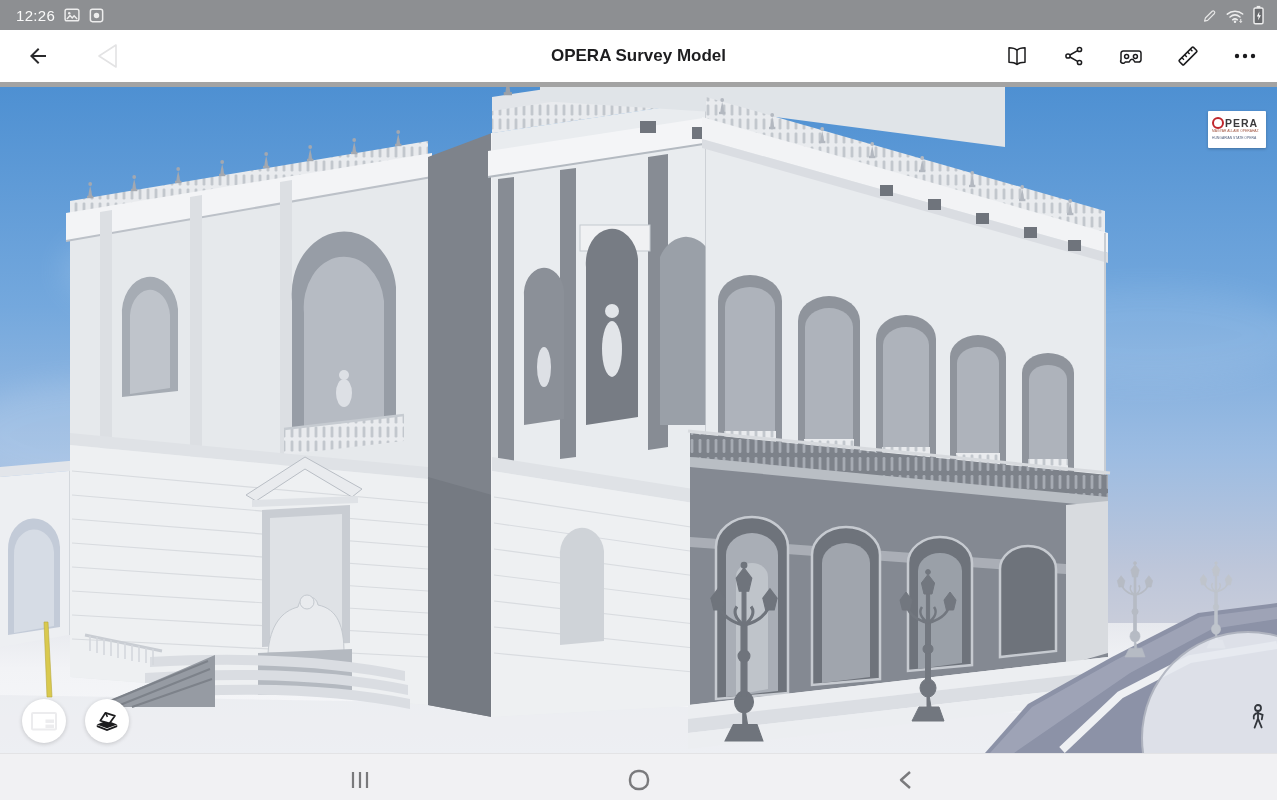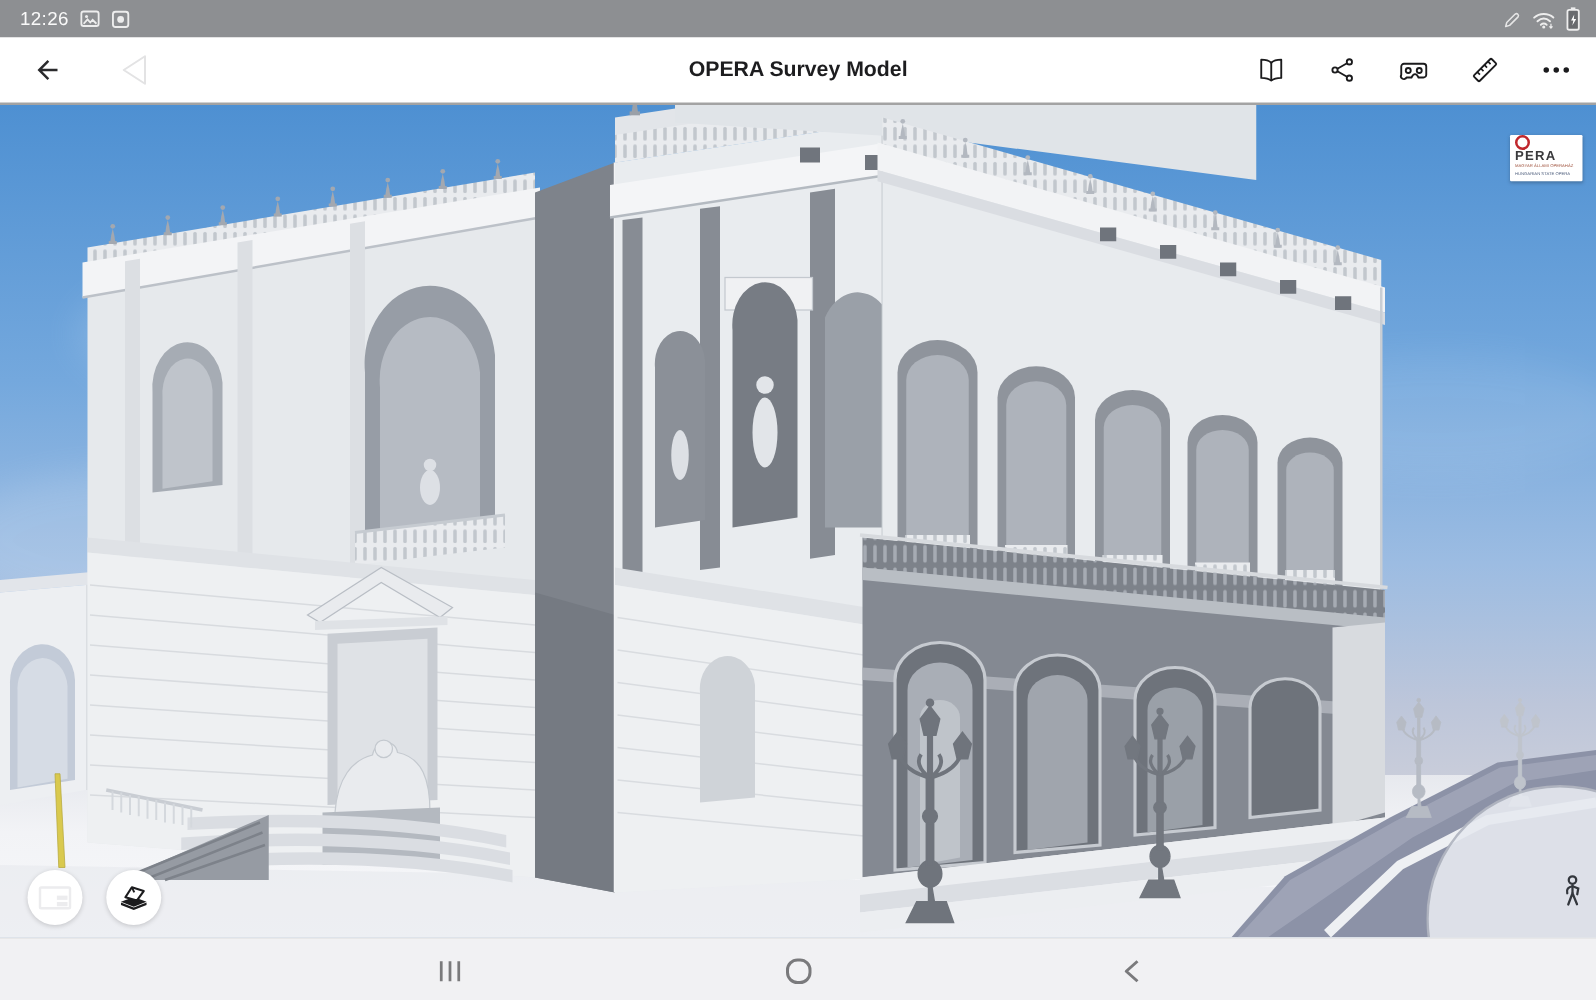--- a/index.html
+++ b/index.html
@@ -7,33 +7,33 @@
   .app{width:1277px;height:800px;display:flex;flex-direction:column;position:relative;background:#fff;}
 
   
   .status-bar{height:30px;background:#8d8f92;display:flex;align-items:center;color:#fafafa;flex:0 0 auto;}
   .sb-left{display:flex;align-items:center;gap:8px;padding-left:16px;}
   .sb-time{font-size:15px;letter-spacing:.3px;}
   .sb-right{margin-left:auto;display:flex;align-items:center;gap:7px;padding-right:12px;}
   .sb-icon{display:flex;align-items:center;}
 
   
-  .app-bar{height:52px;background:#ffffff;display:flex;align-items:center;position:relative;flex:0 0 auto;border-bottom:2px solid #a3a3a3;}
+  .app-bar{height:52px;background:#ffffff;display:flex;align-items:center;position:relative;flex:0 0 auto;border-bottom:5px solid #a3a3a3;}
   .ab-left{display:flex;align-items:center;gap:30px;padding-left:18px;}
   .icon-btn{width:40px;height:40px;display:flex;align-items:center;justify-content:center;background:none;border:none;padding:0;cursor:pointer;}
   .ab-title{position:absolute;left:50%;top:50%;transform:translate(-50%,-50%);font-size:17px;font-weight:700;color:#1d1d1f;white-space:nowrap;}
   .ab-actions{margin-left:auto;display:flex;align-items:center;gap:17px;padding-right:12px;}
 
   
   .viewport{position:relative;height:666px;flex:0 0 auto;overflow:hidden;background:#6fa6dd;}
   .scene{position:absolute;inset:0;display:block;}
 
   .logo-card{position:absolute;top:24px;right:11px;width:58px;height:37px;background:#ffffff;border-radius:1px;
     box-shadow:0 1px 3px rgba(0,0,0,.25);display:flex;flex-direction:column;align-items:flex-start;justify-content:center;padding:2px 4px;box-sizing:border-box;overflow:hidden;}
-  .logo-brand{display:flex;align-items:flex-start;font-weight:700;color:#3a3a3c;font-size:10.5px;letter-spacing:1px;line-height:11px;flex-direction:column;}
+  .logo-brand{display:flex;align-items:flex-end;font-weight:700;color:#3a3a3c;font-size:10.5px;letter-spacing:1px;line-height:11px;}
   .logo-o{width:8px;height:8px;border:2px solid #c0272d;border-radius:50%;display:inline-block;margin-right:1px;}
   .logo-small{font-size:6px;transform:scale(.56);transform-origin:left top;white-space:nowrap;line-height:7px;}
   .logo-line1{color:#a0543f;}
   .logo-line2{color:#50607e;}
 
   .fab{position:absolute;width:44px;height:44px;border-radius:50%;background:#fff;border:none;display:flex;align-items:center;justify-content:center;
     box-shadow:0 1px 4px rgba(0,0,0,.18);cursor:pointer;padding:0;}
   .fab-views{left:22px;bottom:10px;}
   .fab-layers{left:85px;bottom:10px;}
 

